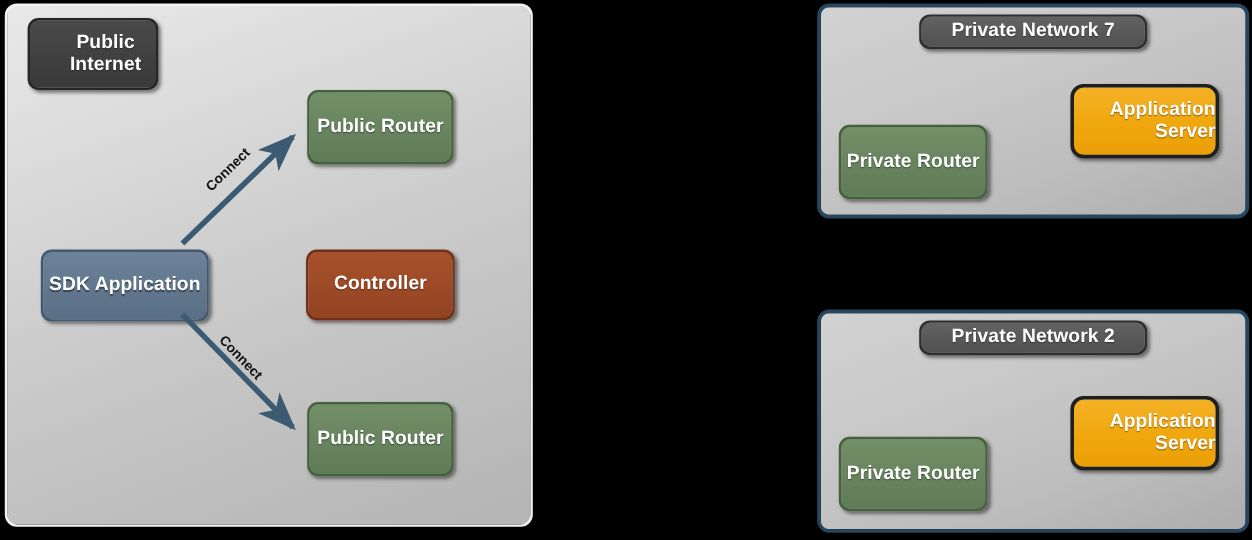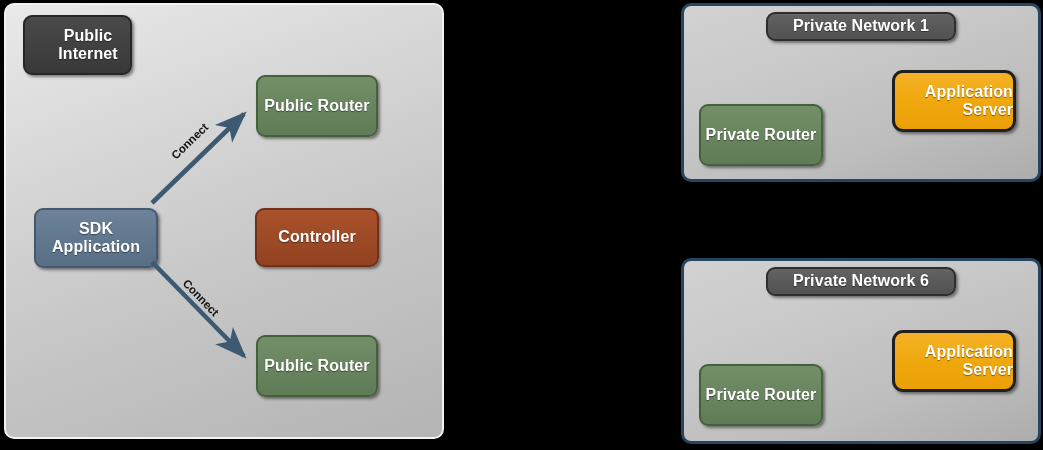--- a/index.html
+++ b/index.html
@@ -75,21 +75,21 @@
     height: 60px;
     background: linear-gradient(180deg, #4a4a4a 0%, #414141 50%, #393939 100%);
     border: 2px solid #262626;
     padding-left: 21px;
   }
 
   
   .node-sdk {
     left: 28px;
     top: 203px;
-    width: 124px;
+    width: 140px;
     height: 60px;
     background: linear-gradient(180deg, #6e8399 0%, #62788f 50%, #596f86 100%);
     border: 2px solid #44596e;
   }
 
   
   .node-green {
     background: linear-gradient(180deg, #738f68 0%, #68855f 50%, #5f7c57 100%);
     border: 2px solid #45603d;
   }
@@ -171,27 +171,27 @@
 
     <div class="node node-green node-pubrouter-1">Public Router</div>
 
     <div class="node node-green node-pubrouter-2">Public Router</div>
 
     <div class="node node-controller">Controller</div>
   </div>
 
   <div class="panel panel-private panel-private-1">
   </div>
-  <div class="node node-nettitle nettitle-1">Private Network 1</div>
+  <div class="node node-nettitle nettitle-1">Private Network 7</div>
   <div class="node node-privrouter privrouter-1">Private Router</div>
   <div class="node node-appserver appserver-1">Application Server</div>
 
   <div class="panel panel-private panel-private-2">
   </div>
-  <div class="node node-nettitle nettitle-2">Private Network 6</div>
+  <div class="node node-nettitle nettitle-2">Private Network 2</div>
   <div class="node node-privrouter privrouter-2">Private Router</div>
   <div class="node node-appserver appserver-2">Application Server</div>
 
   <svg id="arrows" viewBox="0 0 1043 450">
     <defs>
       <marker id="arrowhead" markerWidth="9" markerHeight="9" refX="6.6" refY="3.1" orient="auto" markerUnits="strokeWidth">
         <path d="M0.4,0.4 L7.4,3.1 L0.4,5.8 L2.2,3.1 Z" fill="#3d5a73"></path>
       </marker>
     </defs>
 

